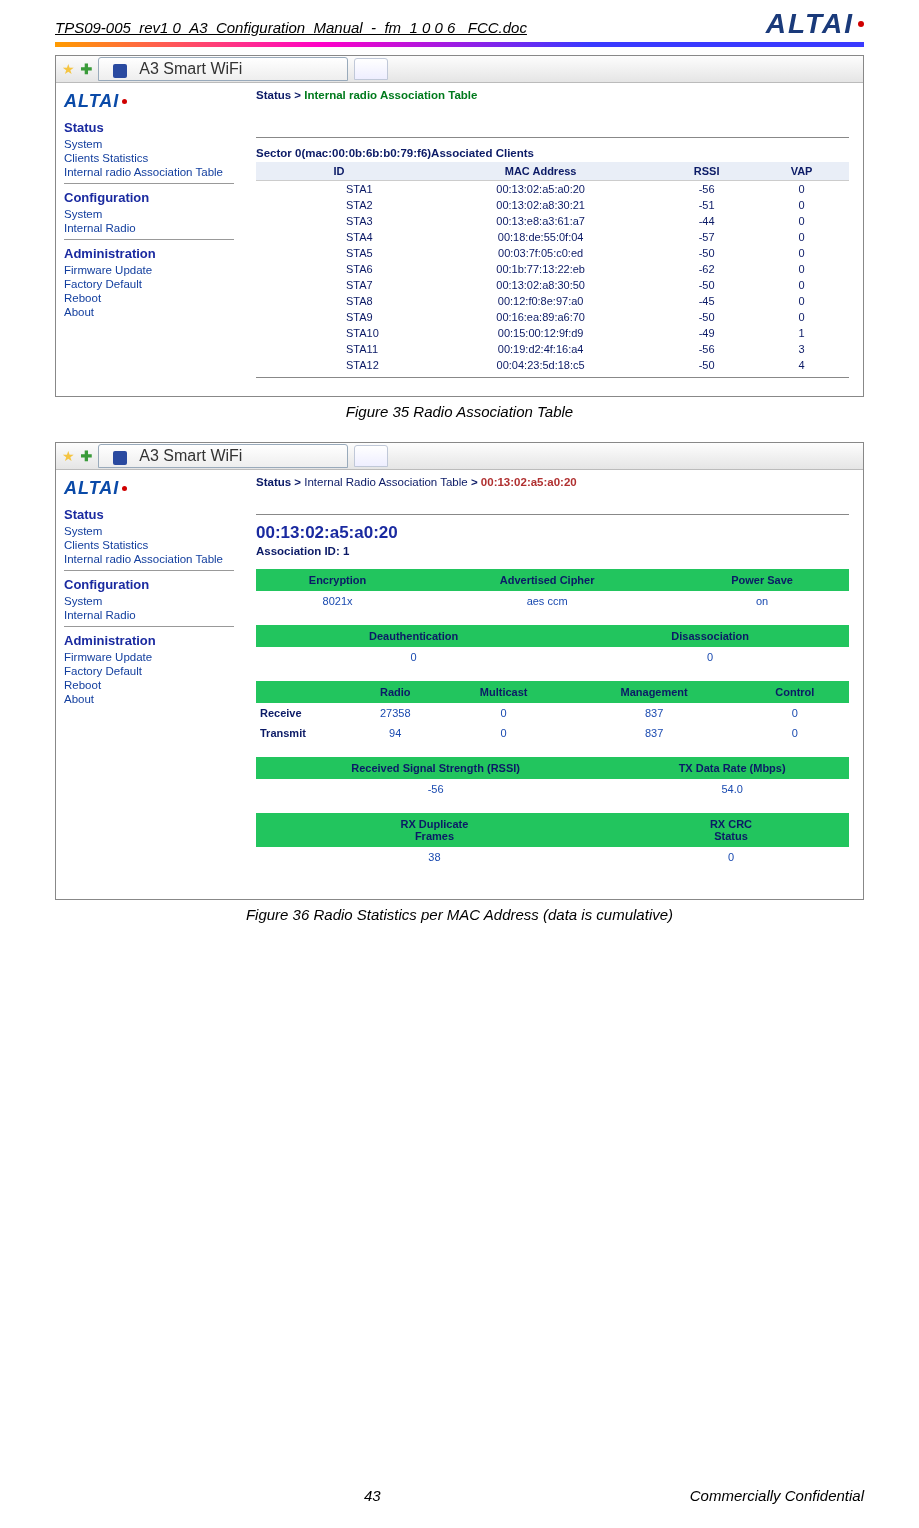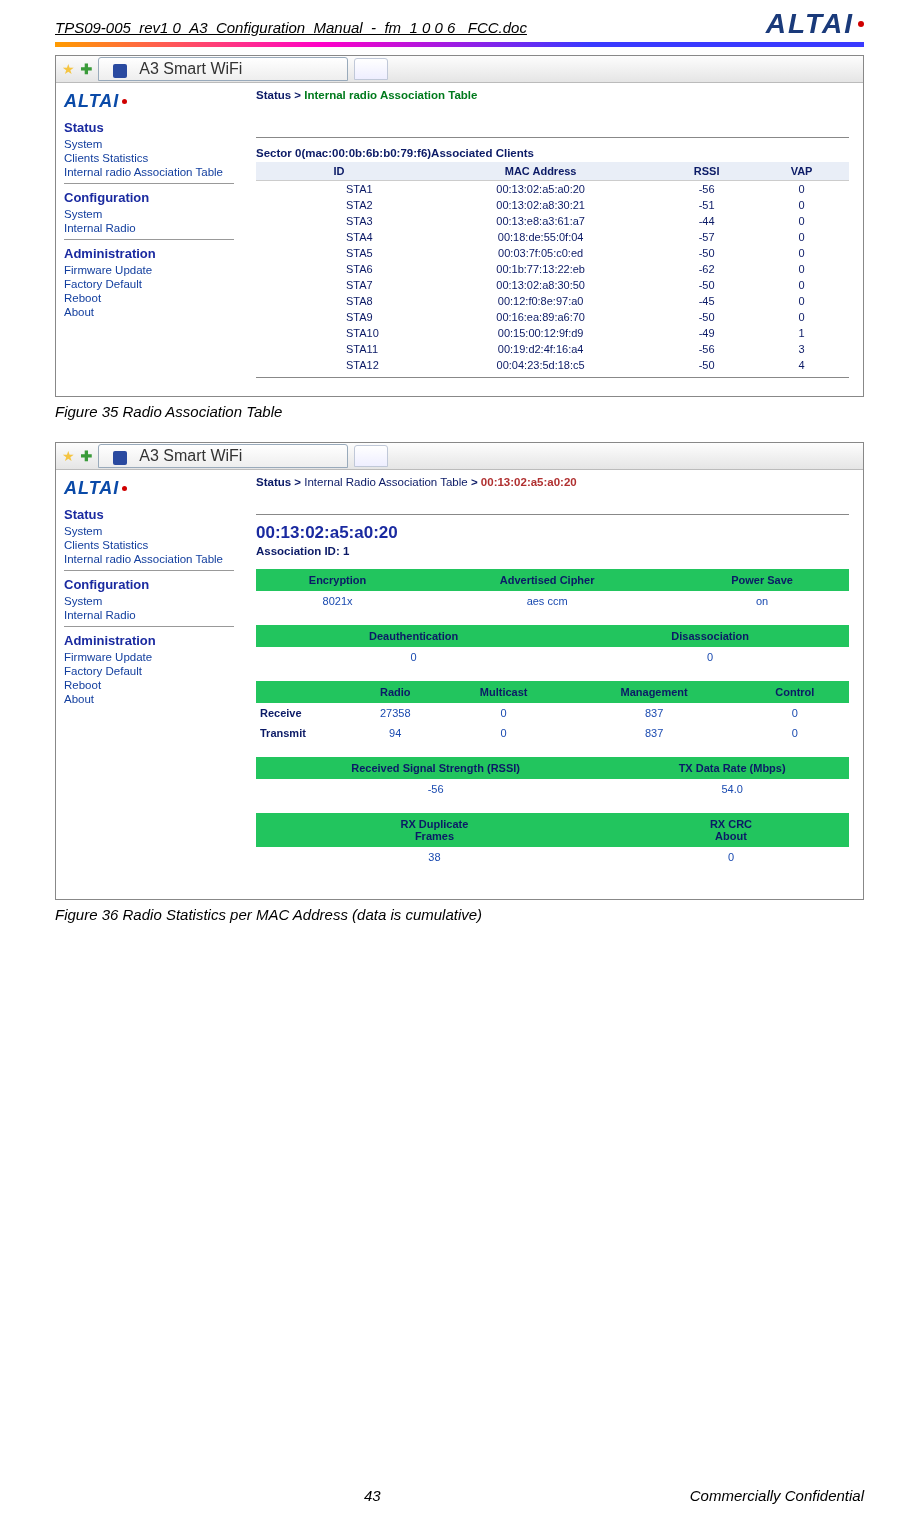--- a/index.html
+++ b/index.html
@@ -129,21 +129,21 @@
     border-collapse:collapse;
     font-size:11px;
     margin-bottom:14px;
   }
   table.stat th{
     background:#22c55e;color:#0b1a66;font-weight:bold;text-align:center;
     padding:5px 4px;
   }
   table.stat td{ text-align:center; color:#1a4ab0; padding:4px;}
   table.stat td.rowhead{ color:#0b1a66; font-weight:bold; text-align:left;}
-  .figure-caption{ font-style:italic; font-size:15px; margin:4px 0 22px 0;}
+  .figure-caption{ font-style:italic; font-size:15px; margin:4px 0 22px 0;text-align:center;}
 
   .page-footer{
     position:absolute;
     bottom:24px;
     left:55px;right:55px;
     display:flex;
     justify-content:space-between;
     font-style:italic;
     font-size:15px;
   }
@@ -435,21 +435,21 @@
           </tr>
         </tbody>
           </table>
 
         <table class="stat">
           <tbody>
               <tr>
             <th style="white-space:pre-line;">RX Duplicate
 Frames</th>
             <th style="white-space:pre-line;">RX CRC
-About</th>
+Status</th>
           </tr>
           <tr>
             <td>38</td>
             <td>0</td>
           </tr>
         </tbody>
           </table>
 
       </div>
     </div>

